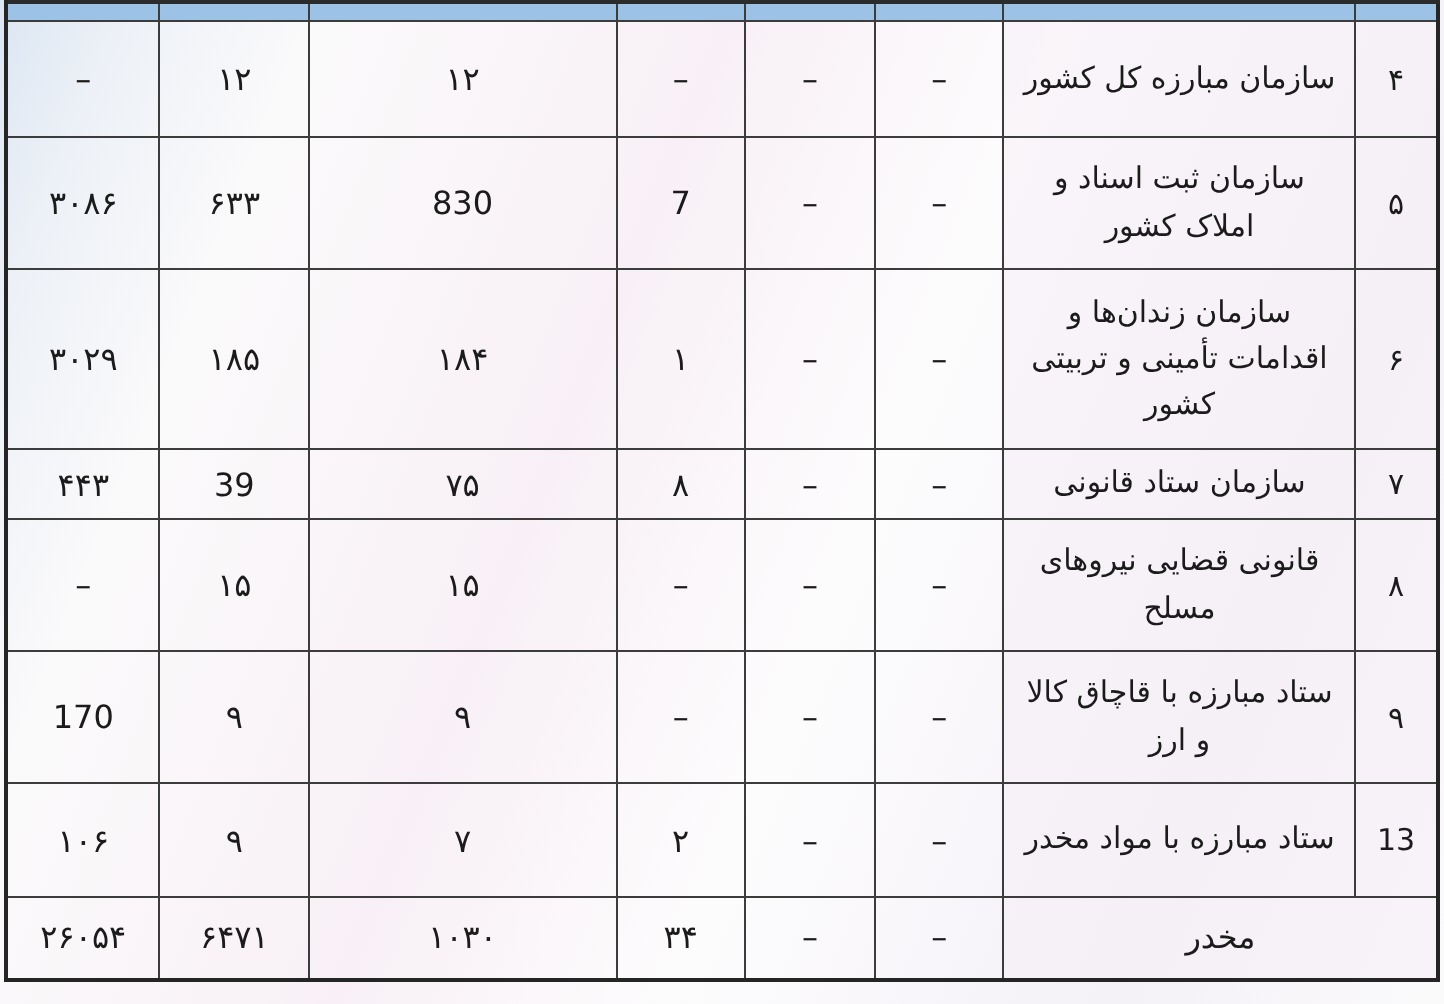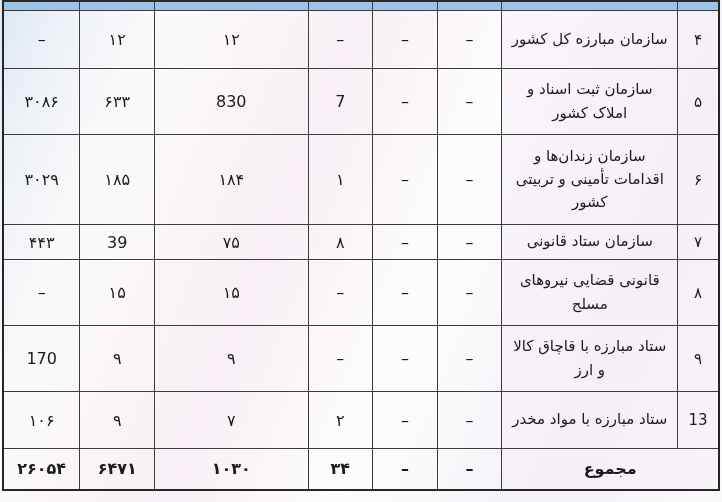--- a/index.html
+++ b/index.html
@@ -42,21 +42,21 @@
     font-size:15px;
     background:rgba(245,239,245,0.55);
   }
   td.name-cell{
     font-size:15px;
     line-height:1.55;
     padding:2px 6px;
     background:rgba(245,239,245,0.55);
   }
   td.val{font-size:16px;}
-  tr.total-row td{font-weight:bold;font-size:16px;margin-left:36px;}
+  tr.total-row td{font-weight:normal;font-size:16px;margin-left:36px;}
   td.total-label{
     font-size:16px;
     font-weight:bold;
     background:rgba(245,239,245,0.55);
   }
 </style>
 </head>
 <body>
 
 <div class="page">
@@ -155,21 +155,21 @@
       <td class="name-cell">ستاد مبارزه با مواد مخدر</td>
       <td class="val">–</td>
       <td class="val">–</td>
       <td class="val">۲</td>
       <td class="val">۷</td>
       <td class="val">۹</td>
       <td class="val">۱۰۶</td>
     </tr>
 
     <tr class="total-row" style="height:41px">
-      <td class="total-label" colspan="2">مجموع</td>
+      <td class="total-label" colspan="2">مخدر</td>
       <td class="val">–</td>
       <td class="val">–</td>
       <td class="val">۳۴</td>
       <td class="val">۱۰۳۰</td>
       <td class="val">۶۴۷۱</td>
       <td class="val">۲۶۰۵۴</td>
     </tr>
   </tbody>
     </table>
 </div>

